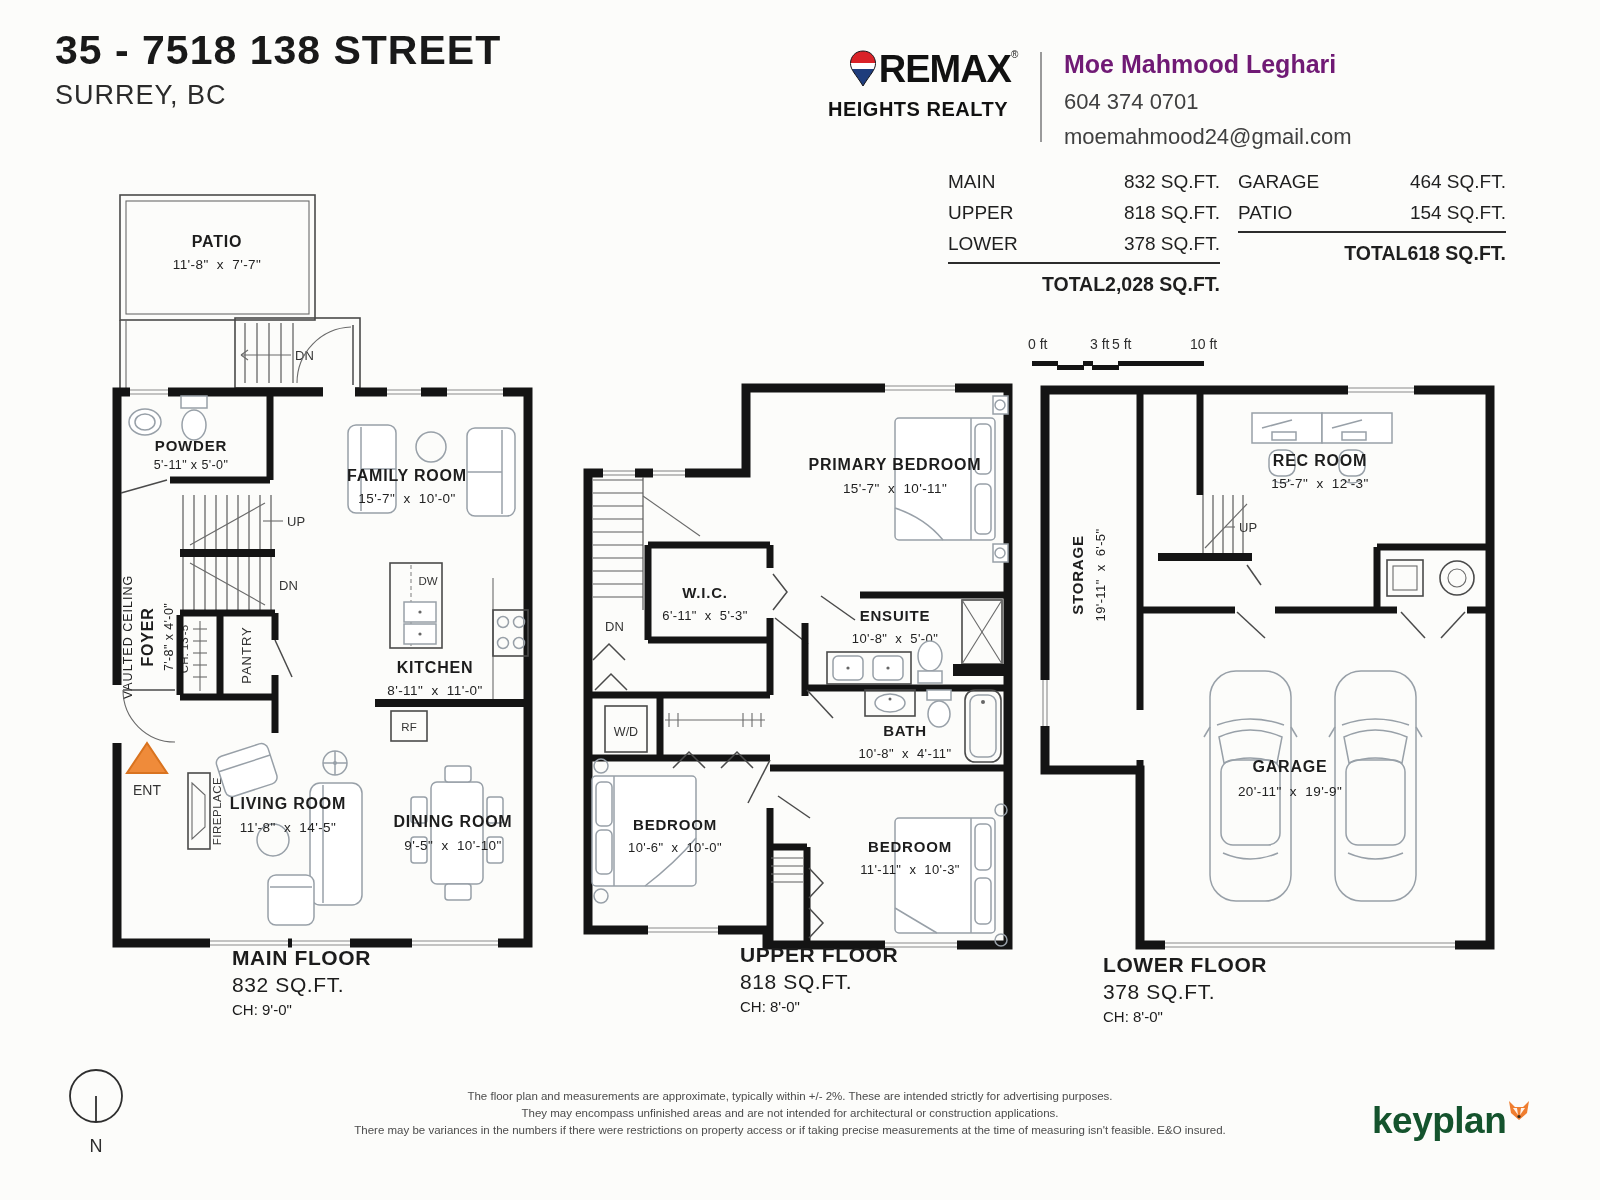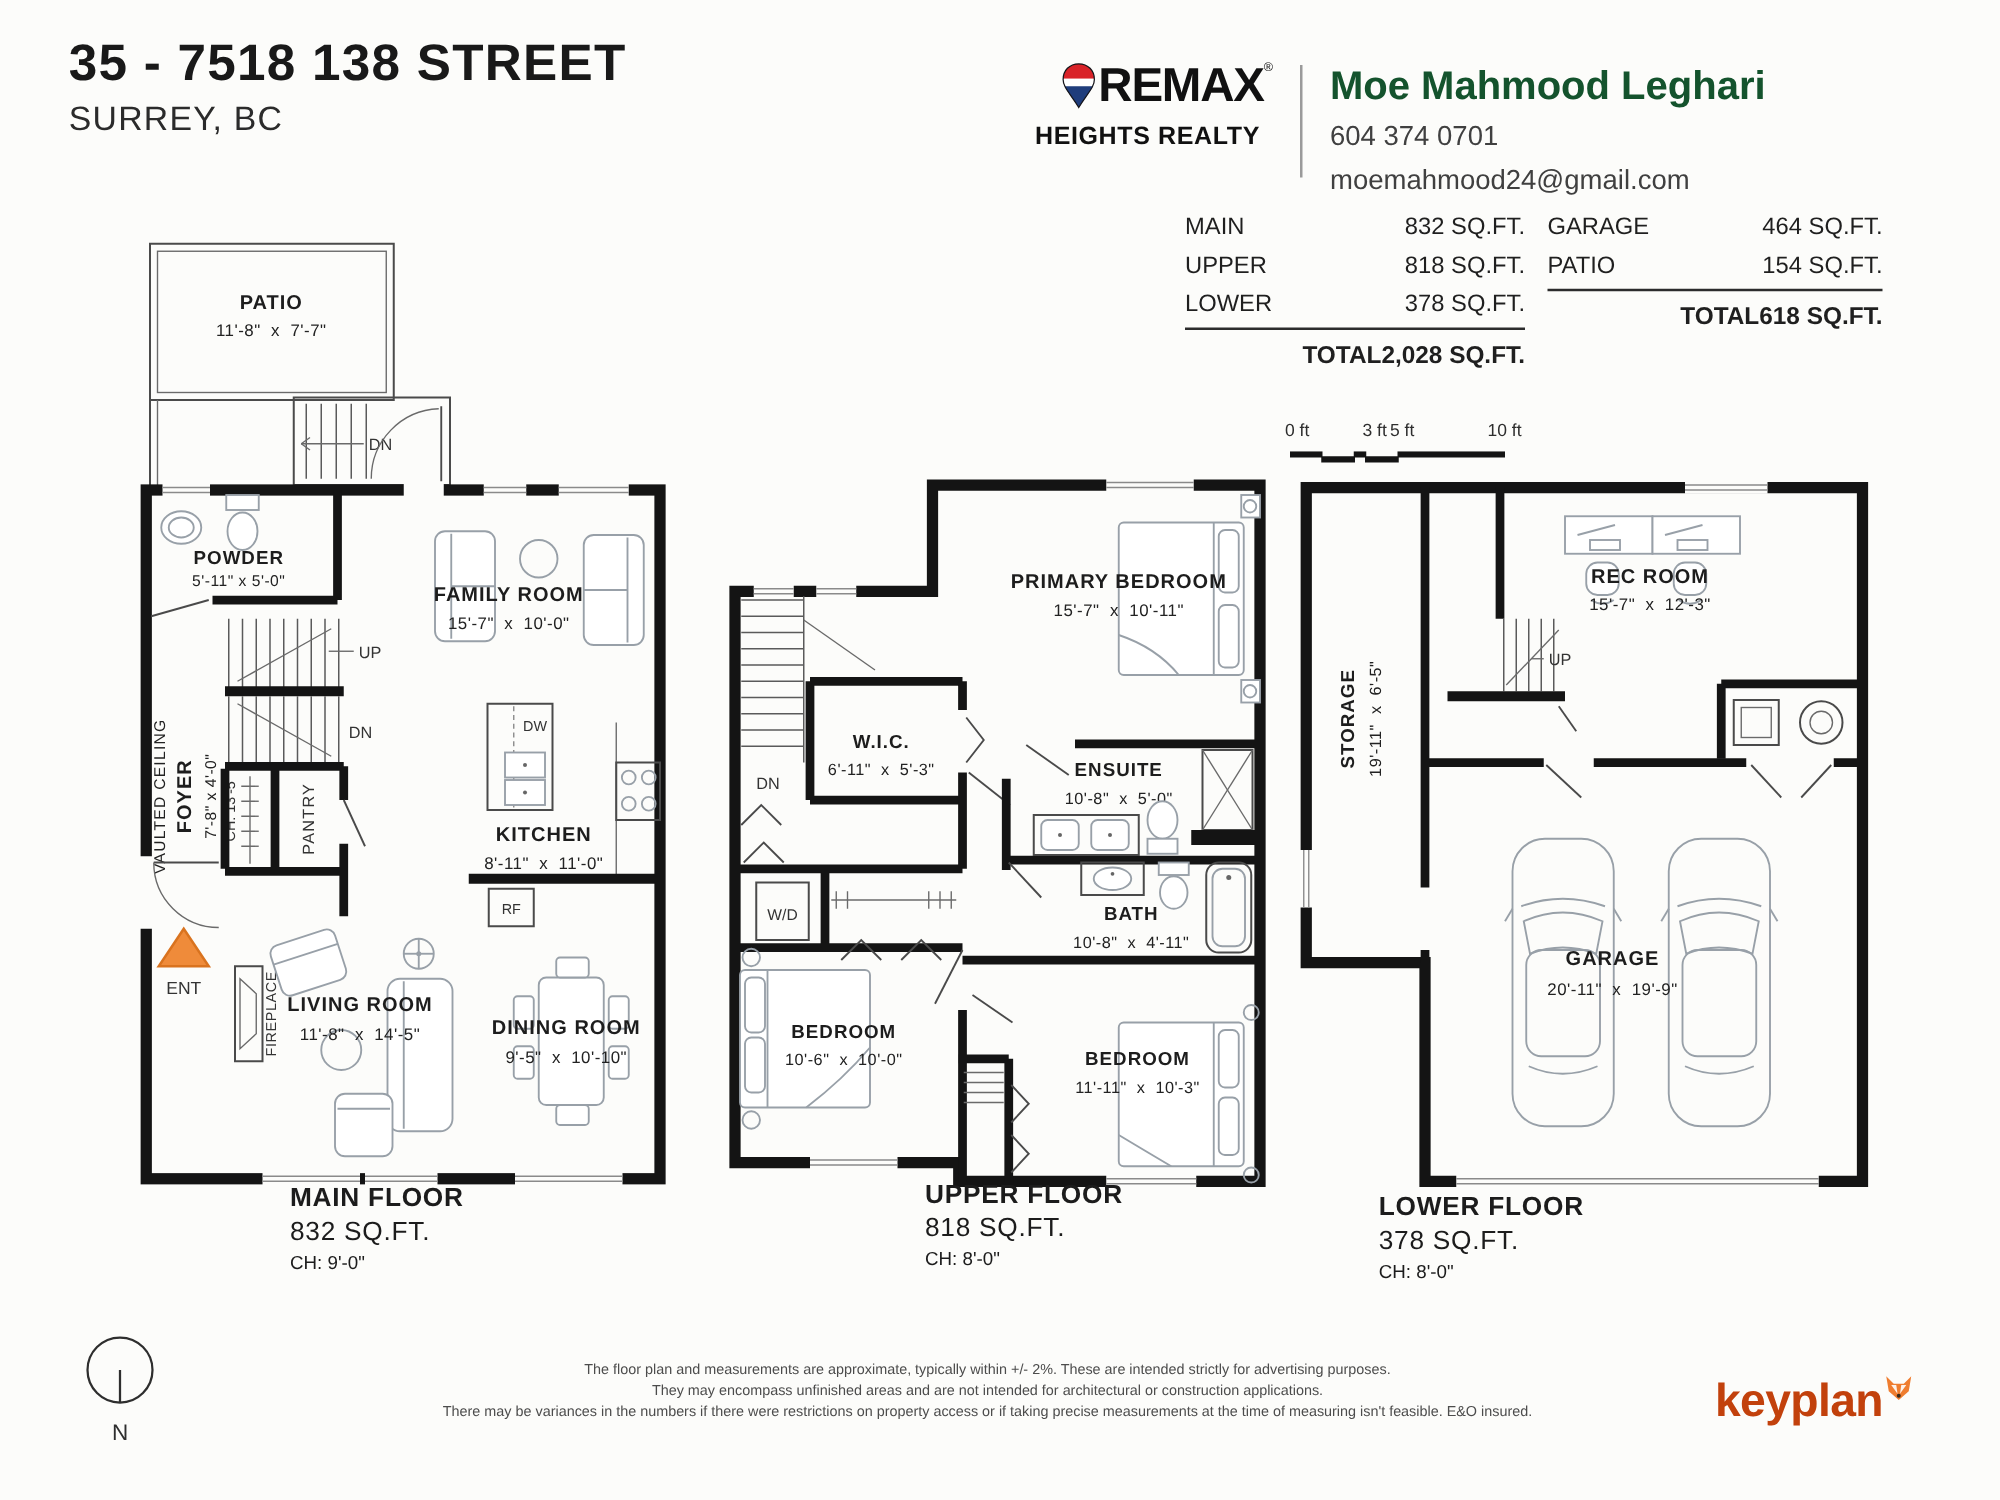--- a/index.html
+++ b/index.html
@@ -8,35 +8,35 @@
   .abs{position:absolute;}
   
   .addr1{font-size:41px;font-weight:700;letter-spacing:1px;color:#191919;line-height:1;}
   .addr2{font-size:27px;font-weight:400;letter-spacing:1px;color:#2b2b2b;margin-top:9px;}
   .remax{width:210px;text-align:left;}
   .remax-row{display:flex;align-items:flex-start;justify-content:center;}
   .remax-name{font-size:38px;font-weight:800;letter-spacing:-1px;color:#111;line-height:1;margin-left:2px;}
   .remax-reg{font-size:10px;vertical-align:top;font-weight:400;}
   .remax-sub{font-size:20px;font-weight:600;letter-spacing:.5px;color:#111;margin-top:6px;}
   .vdivider{width:2px;background:#9a9a9a;}
-  .agent-name{font-size:32px;font-weight:700;color:#14532d;line-height:1;}
+  .agent-name{font-size:25px;font-weight:700;color:#701a75;line-height:1;}
   .agent-line{font-size:22px;color:#404040;margin-top:9px;}
   .agent-line.first{margin-top:12px;}
   
   .atable{font-size:19px;color:#1f1f1f;}
   .arow{display:flex;justify-content:space-between;line-height:31px;}
   .aline{border-top:2px solid #2c2c2c;margin:3px 0 4px 0;}
   .atotal{display:flex;justify-content:flex-end;font-weight:700;font-size:19.5px;line-height:33px;}
   
   .scale-label{position:absolute;top:0;font-size:14px;color:#2e2e2e;}
   
   .disc{width:1120px;text-align:center;font-size:11.5px;color:#4c4c4c;line-height:17px;}
   
   .keyplan{display:flex;align-items:flex-start;}
-  .keyplan-text{font-size:37px;font-weight:700;letter-spacing:-.5px;color:#c2410c;line-height:1;}
+  .keyplan-text{font-size:37px;font-weight:700;letter-spacing:-.5px;color:#14532d;line-height:1;}
   
   .wall{stroke:#141414;stroke-width:9;fill:none;}
   .wall7{stroke:#141414;stroke-width:7;fill:none;}
   .wallf{fill:#141414;stroke:none;}
   .thin{stroke:#4a4a4a;stroke-width:1.6;fill:none;}
   .thin2{stroke:#6a6a6a;stroke-width:1.1;fill:none;}
   .furn{stroke:#98a0a8;stroke-width:1.5;fill:#fff;}
   .furno{stroke:#98a0a8;stroke-width:1.5;fill:none;}
   .tread{stroke:#5a5a5a;stroke-width:1.2;fill:none;}
   .door{stroke:#4a4a4a;stroke-width:1.5;fill:none;}

